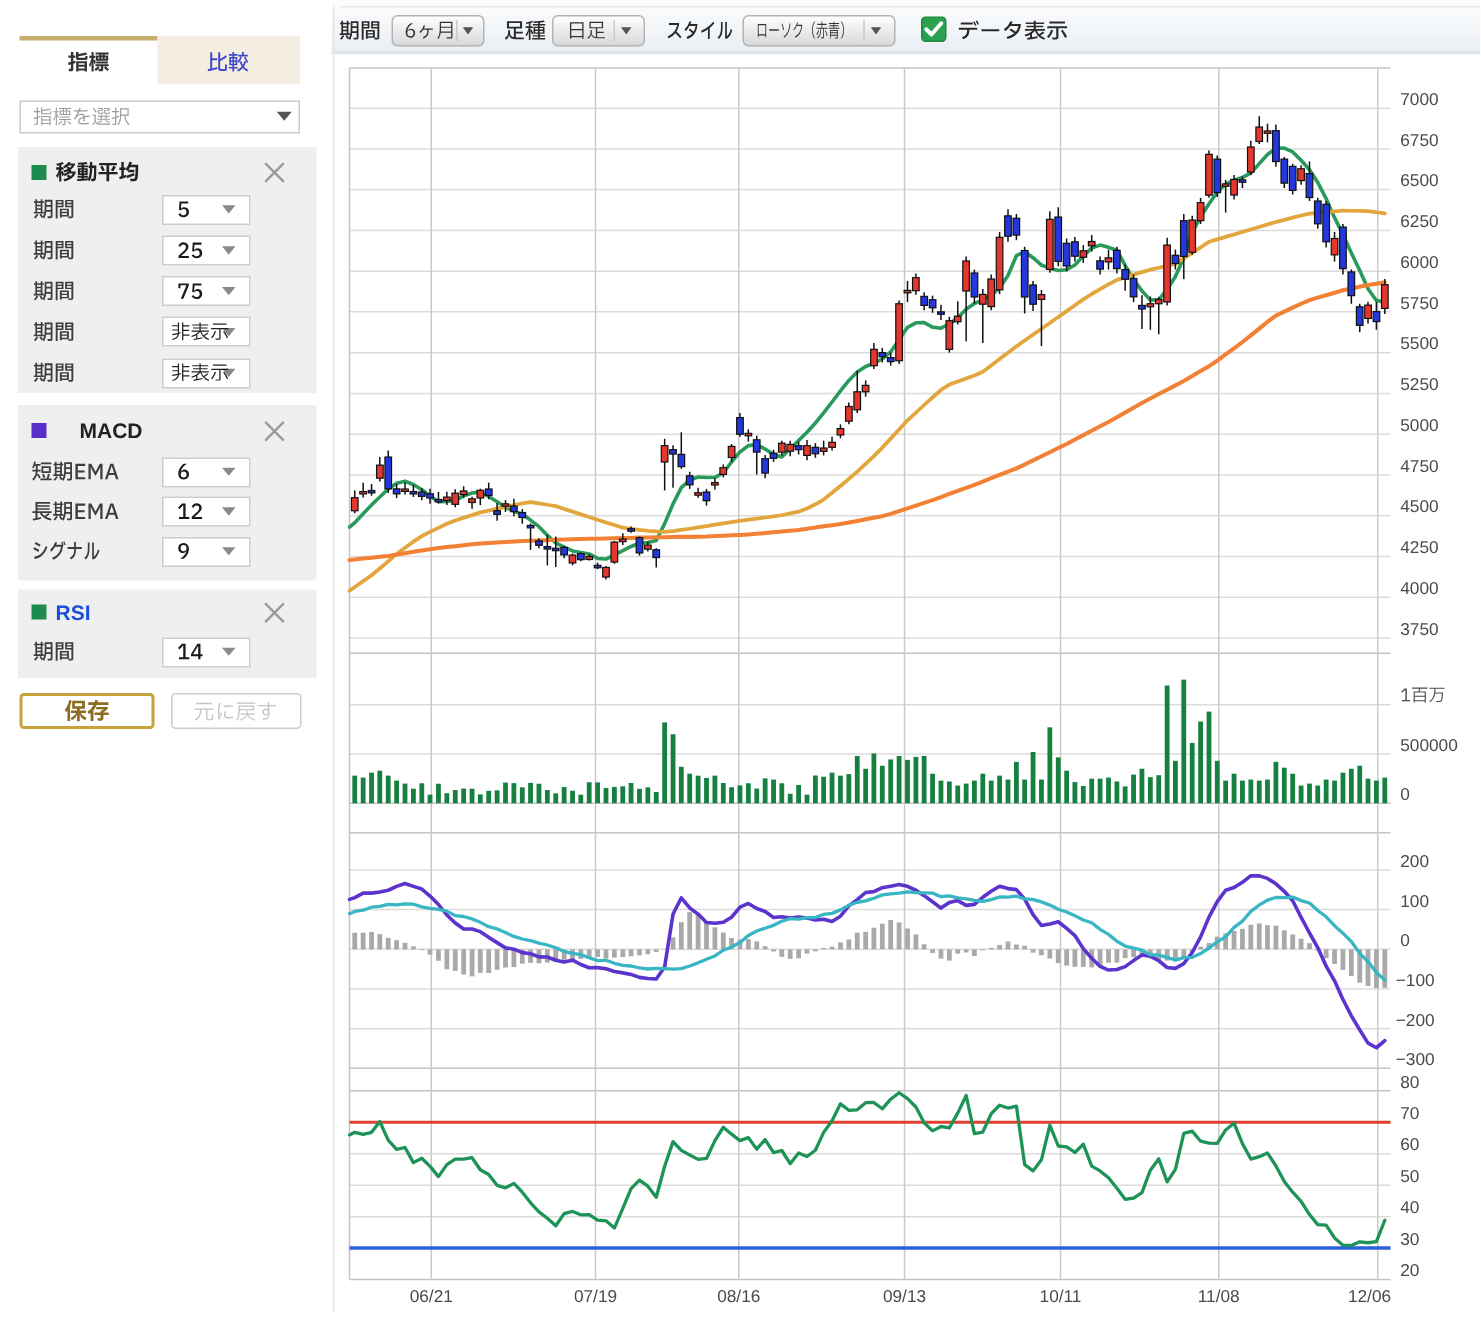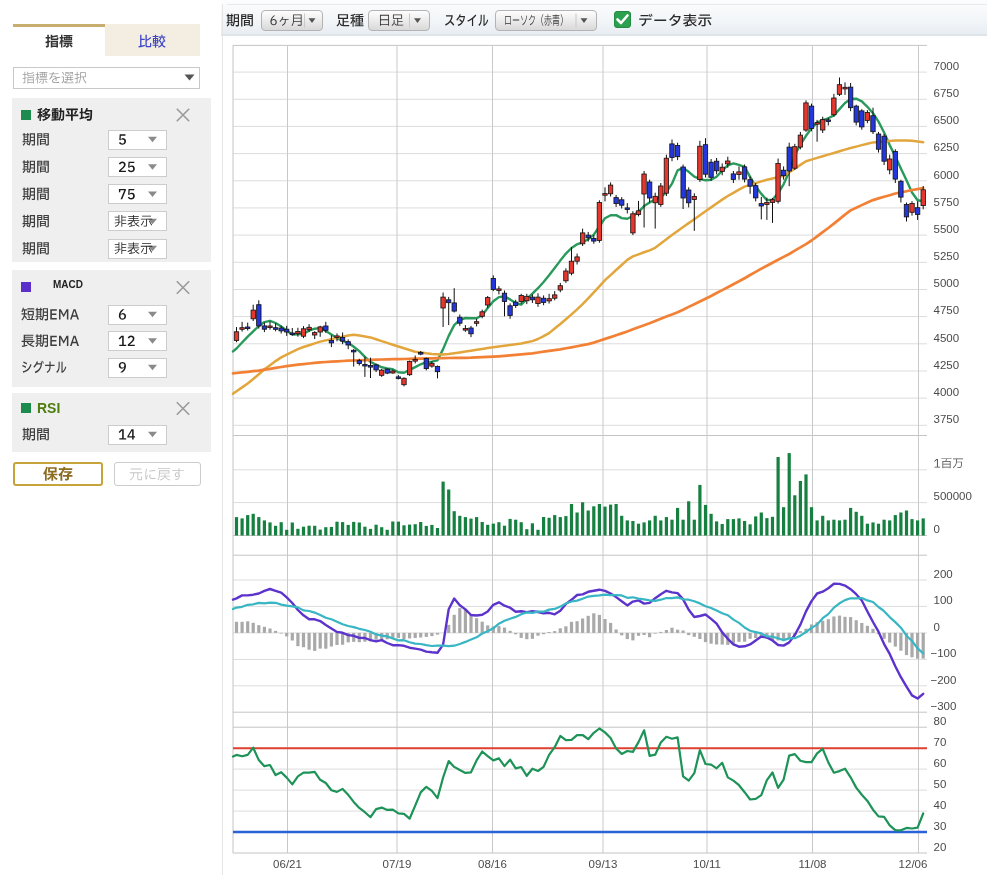--- a/index.html
+++ b/index.html
@@ -16,24 +16,24 @@
 <div class="abs" style="left:614px;top:11px;width:17px;height:17px;background:#2ba04f;border-radius:3px;border:1px solid #238a42;"></div>
 
 <div class="abs" style="left:0;top:0;width:220px;height:880px;background:#fff;"></div>
 <div class="abs" style="left:13px;top:24px;width:92px;height:3px;background:#c7ad6e;"></div>
 <div class="abs" style="left:105px;top:24px;width:95px;height:31.5px;background:#f3eee1;"></div>
 <div class="abs" style="left:13px;top:66.5px;width:187px;height:22px;border:1px solid #c9c9c9;background:#fff;"></div>
 <div class="abs" style="left:12px;top:98px;width:199px;height:164px;background:#efefef;"></div>
 <div class="abs" style="left:21px;top:109.5px;width:10px;height:10px;background:#1d8b4d;"></div>
 <div class="abs" style="left:12px;top:270px;width:199px;height:117px;background:#efefef;"></div>
 <div class="abs" style="left:21px;top:281.5px;width:10px;height:10px;background:#5a2ec8;"></div>
-<div class="abs" style="left:37px;top:279px;font-size:10px;font-weight:bold;color:#222;padding-left:16px;">MACD</div>
+<div class="abs" style="left:37px;top:279px;font-size:14px;font-weight:bold;color:#222;padding-left:16px;">MACD</div>
 <div class="abs" style="left:12px;top:393px;width:199px;height:59px;background:#efefef;"></div>
 <div class="abs" style="left:21px;top:402.5px;width:10px;height:10px;background:#1d8b4d;"></div>
-<div class="abs" style="left:37px;top:400px;font-size:14px;font-weight:bold;color:#4d7c0f;">RSI</div>
+<div class="abs" style="left:37px;top:400px;font-size:14px;font-weight:bold;color:#1d4ed8;">RSI</div>
 <div class="abs" style="left:13px;top:462px;width:90px;height:24px;border:2px solid #c7a43b;border-radius:3px;background:#fff;"></div>
 <div class="abs" style="left:113.5px;top:462px;width:87px;height:24px;border:1px solid #ccc;border-radius:3px;background:#fff;"></div>
 <div class="abs" style="left:108px;top:129.6px;width:59px;height:20px;border:1px solid #ccc;background:#fff;"></div>
     <div class="abs" style="left:108px;top:157.0px;width:59px;height:20px;border:1px solid #ccc;background:#fff;"></div>
     <div class="abs" style="left:108px;top:184.2px;width:59px;height:20px;border:1px solid #ccc;background:#fff;"></div>
     <div class="abs" style="left:108px;top:211.4px;width:59px;height:20px;border:1px solid #ccc;background:#fff;"></div>
     <div class="abs" style="left:108px;top:238.6px;width:59px;height:20px;border:1px solid #ccc;background:#fff;"></div>
     <div class="abs" style="left:108px;top:304.5px;width:59px;height:20px;border:1px solid #ccc;background:#fff;"></div>
     <div class="abs" style="left:108px;top:331.0px;width:59px;height:20px;border:1px solid #ccc;background:#fff;"></div>
     <div class="abs" style="left:108px;top:357.5px;width:59px;height:20px;border:1px solid #ccc;background:#fff;"></div>

